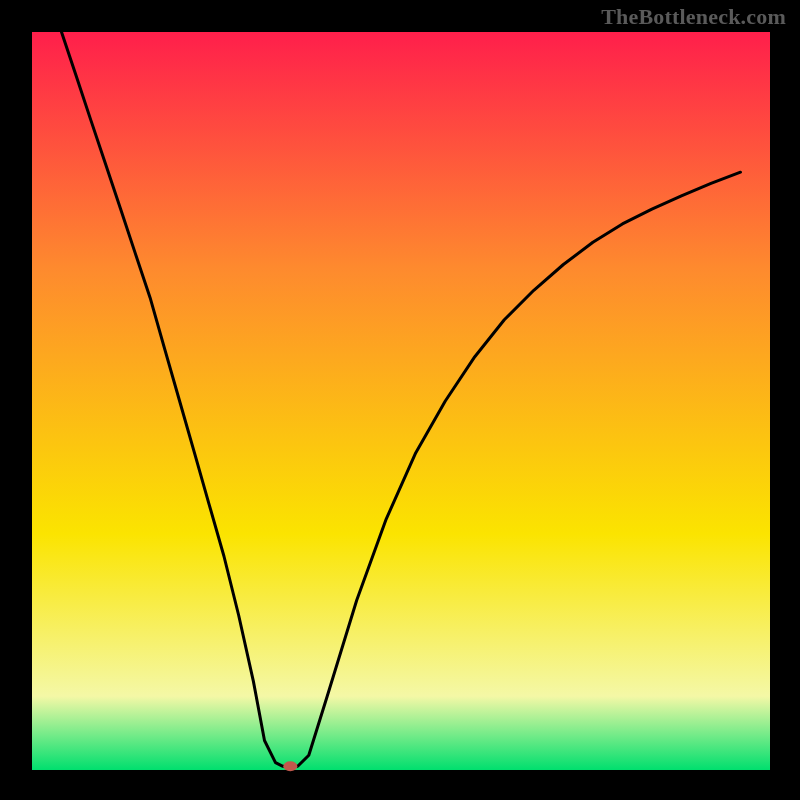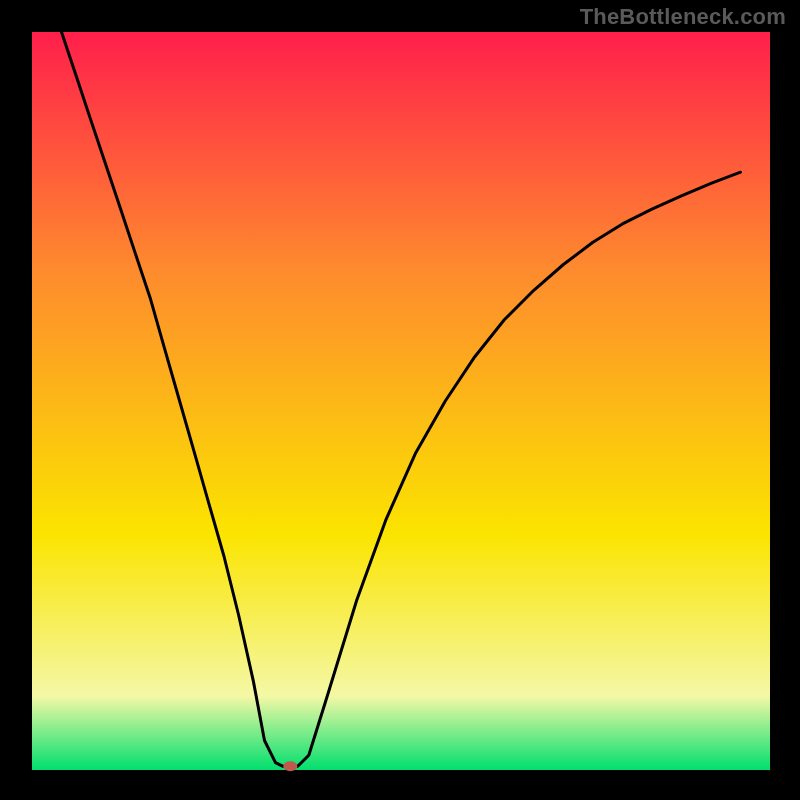--- a/index.html
+++ b/index.html
@@ -19,20 +19,21 @@
   .watermark {
     position: absolute;
     top: 4px;
     right: 14px;
     color: #5a5a5a;
     font-size: 22px;
     font-weight: 600;
     letter-spacing: 0.2px;
     z-index: 5;
     user-select: none;
+    font-family: Liberation Serif, serif;
   }
   svg {
     position: absolute;
     top: 0;
     left: 0;
   }
 </style>
 </head>
 <body>
 

